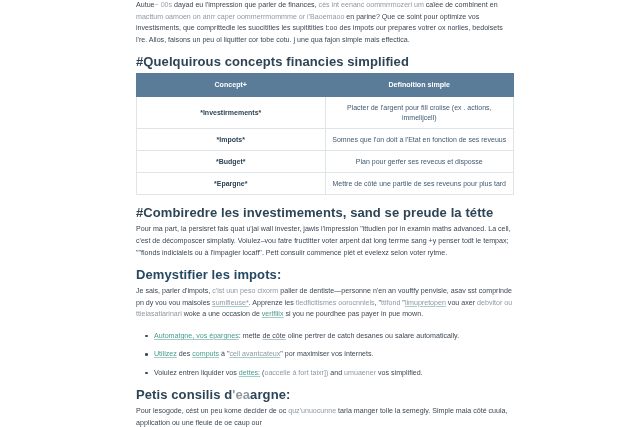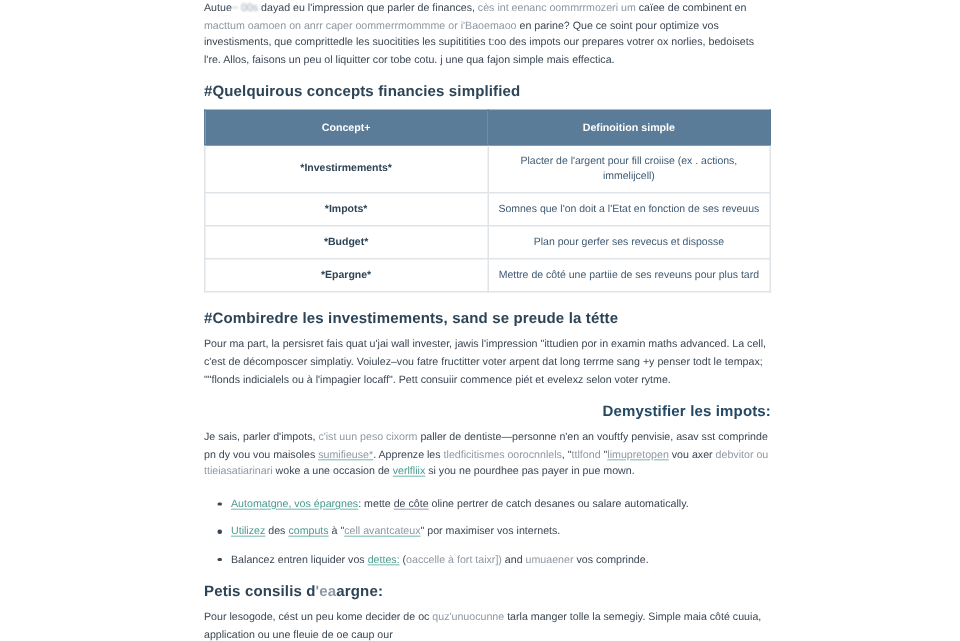--- a/index.html
+++ b/index.html
@@ -22,27 +22,27 @@
   }
   p.body {
     margin: 0 0 10px 0;
     font-size: 7.1px;
     line-height: 11.6px;
     color: #3b4754;
     text-align: left;
   }
   h3.section {
     margin: 0 0 6px 0;
-    font-size: 10px;
+    font-size: 13px;
     line-height: 11px;
     font-weight: bold;
     color: #2d4456;
     letter-spacing: 0.1px;
   }
-  h3.section.blue { color: #254863; text-align: right; }
+  h3.section.blue { color: #254863; }
 
   table.concepts {
     border-collapse: collapse;
     width: 378px;
     margin: 0 0 12px 0;
     table-layout: fixed;
   }
   table.concepts th {
     background: #5b7c99;
     color: #ffffff;
@@ -155,21 +155,21 @@
   </p>
 
   <ul class="bullets">
     <li>
       <span class="lnk">Automatgne, vos épargnes</span><span>: mette <span class="u">de côte</span> oline pertrer de catch desanes ou salare automatically.</span>
     </li>
     <li>
       <span class="lnk">Utilizez</span><span> des </span><span class="lnk">computs</span><span> à "</span><span class="lnk blur">cell avantcateux</span><span>" por maximiser vos internets.</span>
     </li>
     <li>
-      <span>Balancez entren liquider vos </span><span class="lnk">dettes:</span><span> (</span><span class="blur">oaccelle à fort taixr])</span><span> and </span><span class="blur">umuaener</span><span> vos comprinde.</span>
+      <span>Voiulez entren liquider vos </span><span class="lnk">dettes:</span><span> (</span><span class="blur">oaccelle à fort taixr])</span><span> and </span><span class="blur">umuaener</span><span> vos simplified.</span>
     </li>
   </ul>
 
   <h3 class="section">
     <span>Petis consilis d</span><span class="blur">'ea</span><span>argne:</span>
   </h3>
   <p class="body">
     <span>Pour lesogode, cést un peu kome decider de oc </span><span class="blur">quz'unuocunne</span><span> tarla manger tolle la semegiy. Simple maia côté cuuia, application ou une fleuie de oe caup our </span>
   </p>
 

